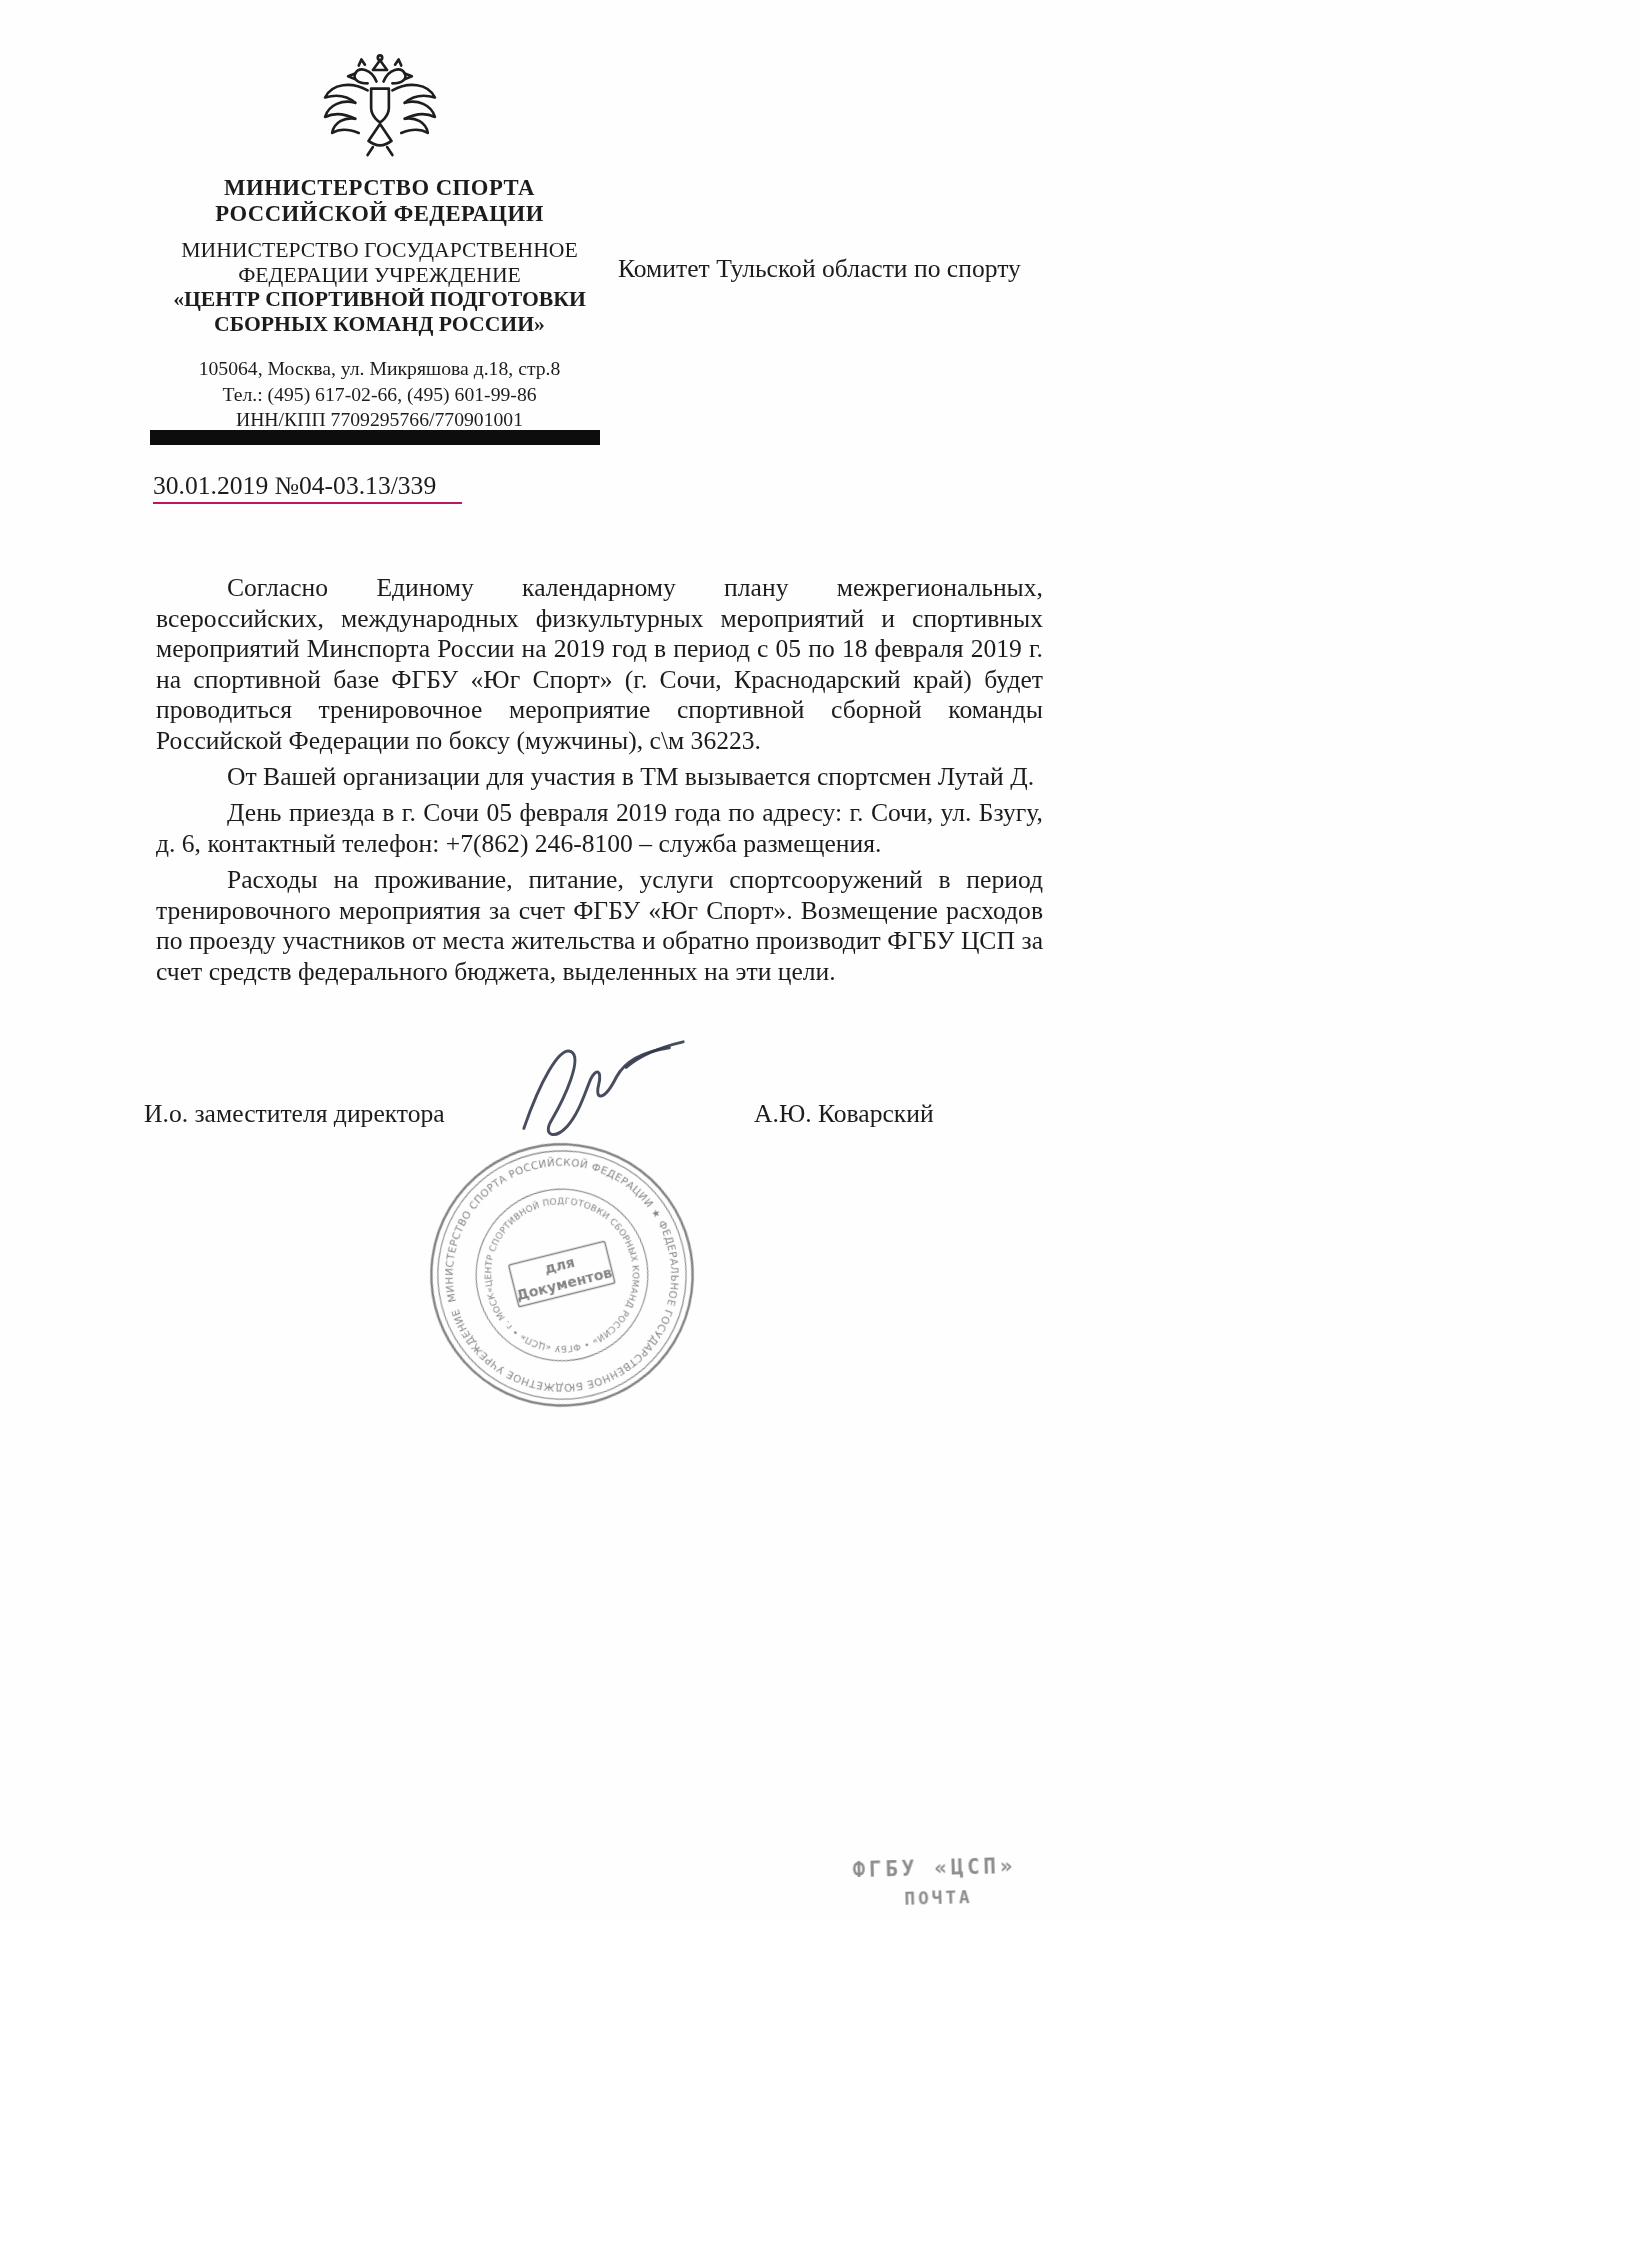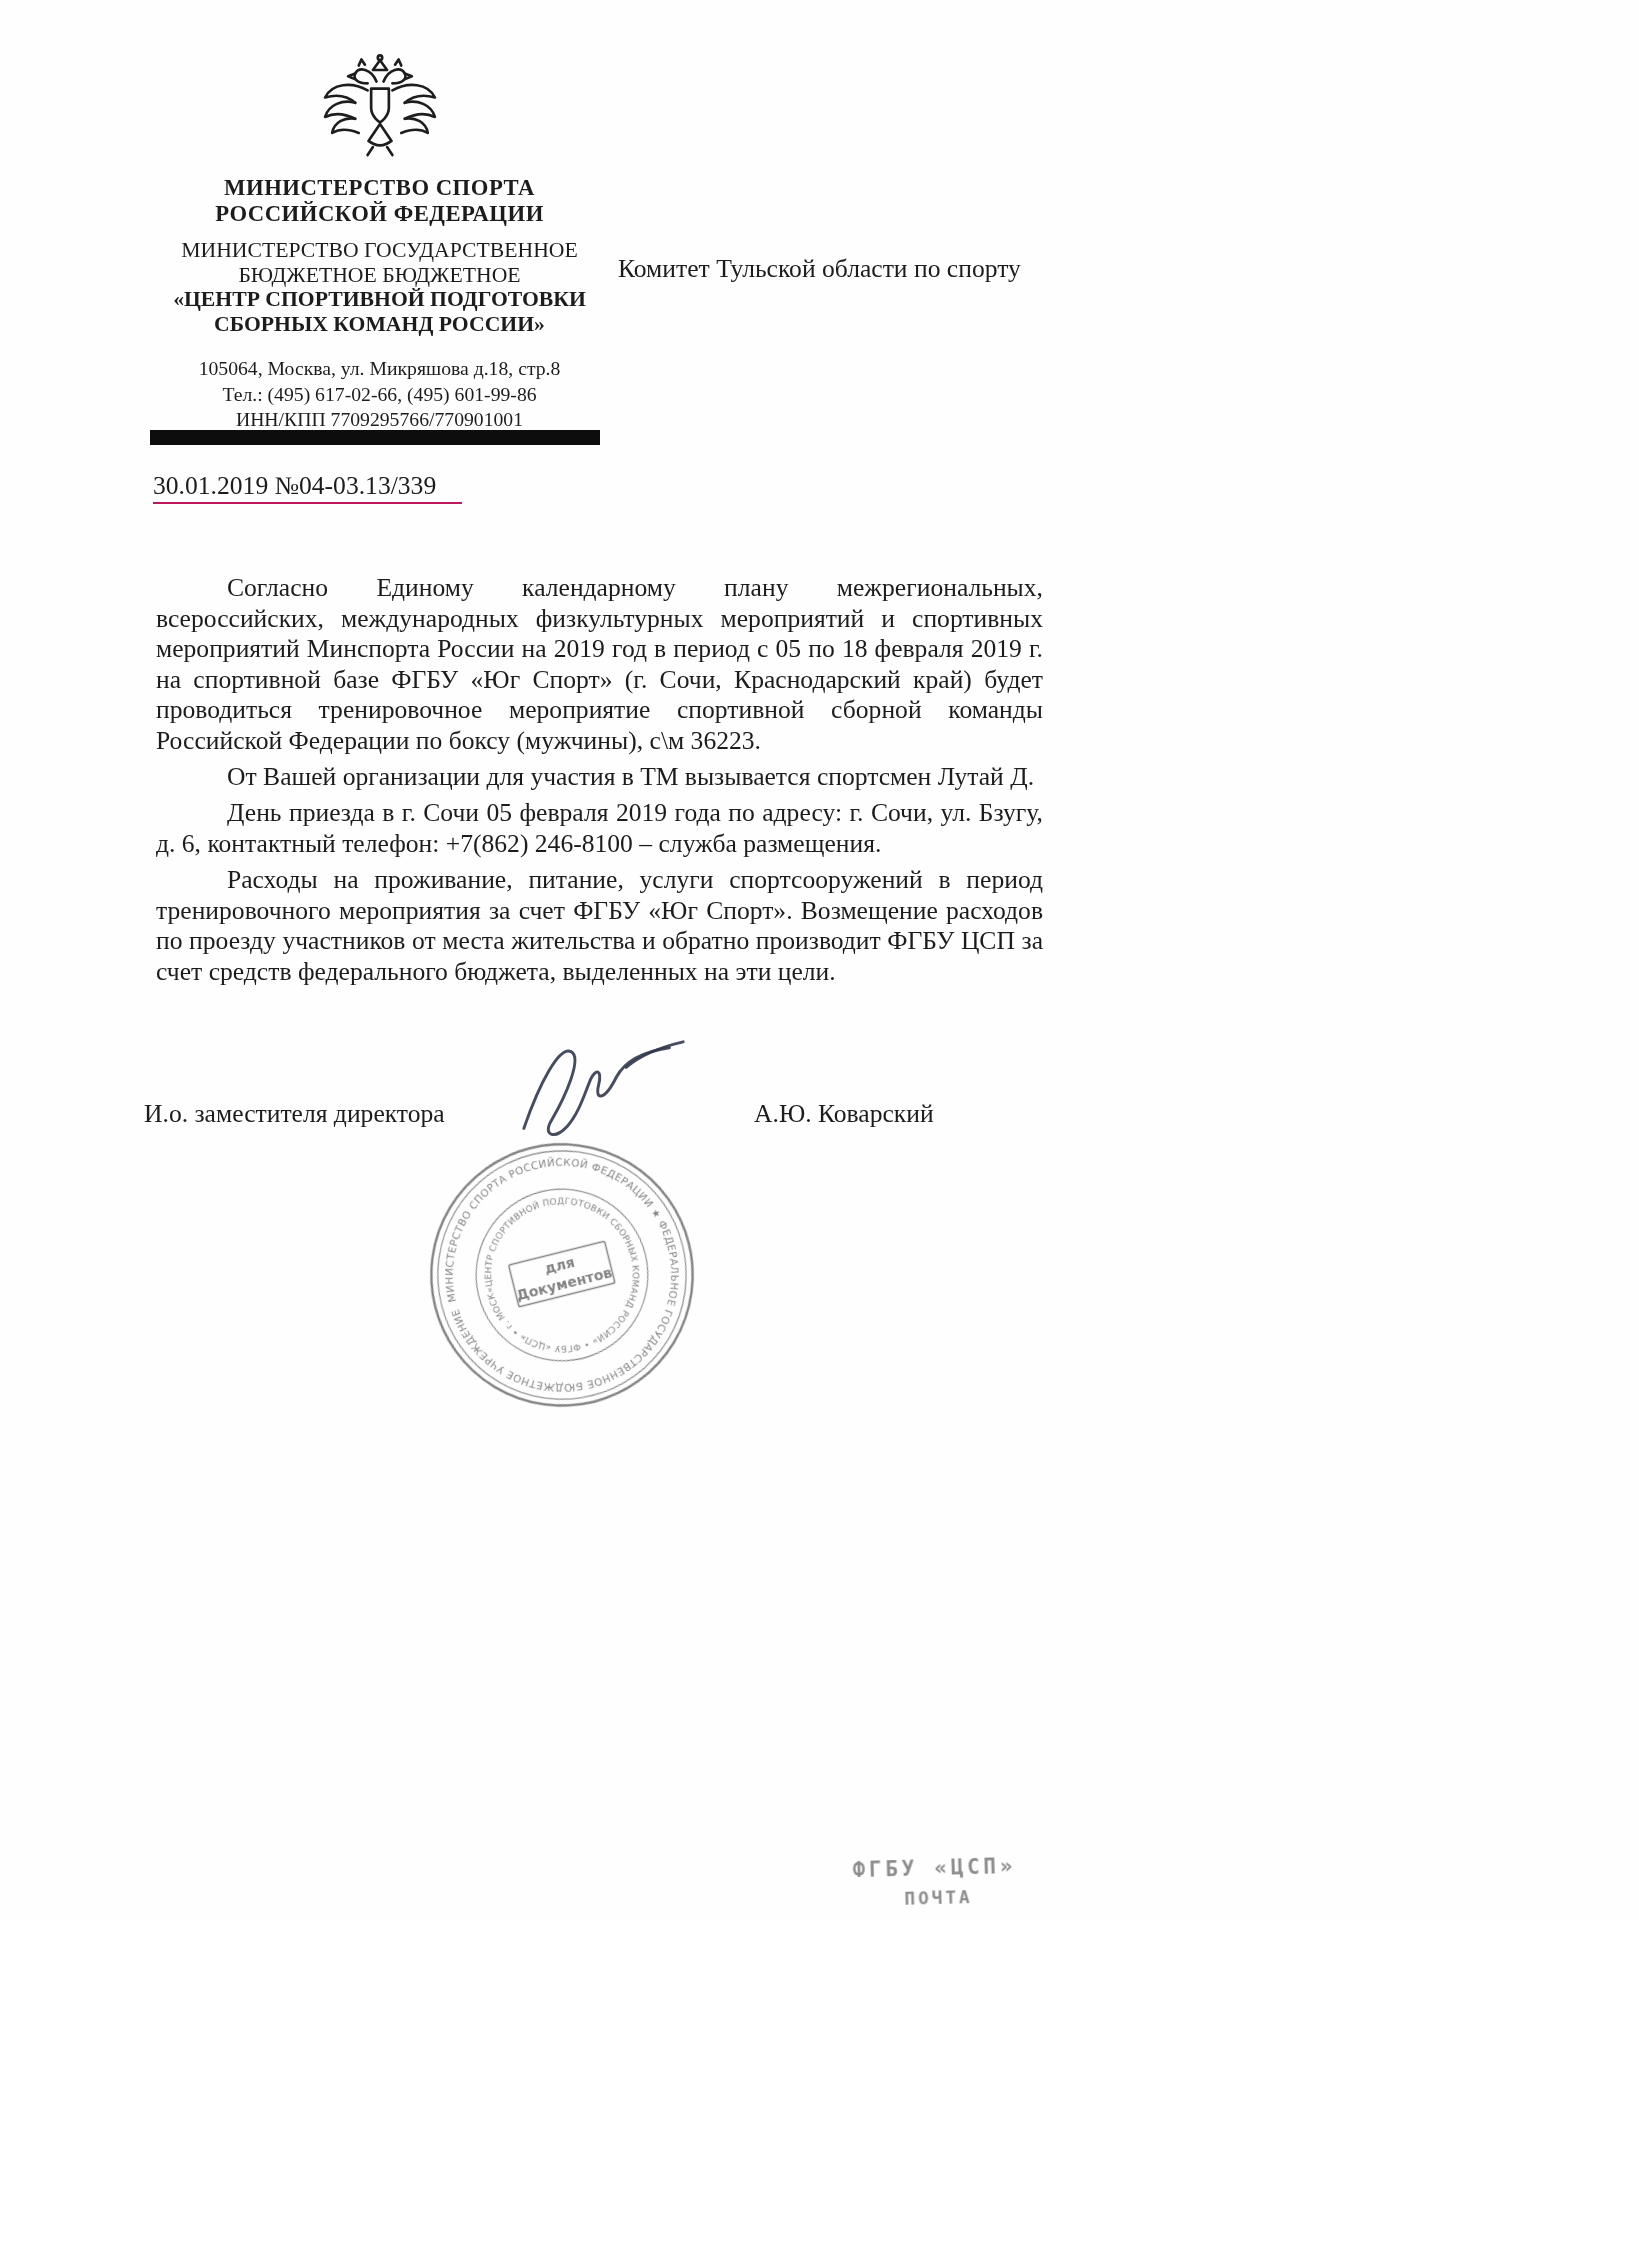--- a/index.html
+++ b/index.html
@@ -140,21 +140,21 @@
 
       <path d="M70 80 l-13 19 c9 7 17 7 26 0 z"></path>
       <path d="M62 106 l-6 9 M78 106 l6 9"></path>
     </svg>
     <div class="ministry">
       <div>МИНИСТЕРСТВО  СПОРТА</div>
       <div>РОССИЙСКОЙ ФЕДЕРАЦИИ</div>
     </div>
     <div class="org">
       <div>МИНИСТЕРСТВО ГОСУДАРСТВЕННОЕ</div>
-      <div>БЮДЖЕТНОЕ БЮДЖЕТНОЕ</div>
+      <div>ФЕДЕРАЦИИ УЧРЕЖДЕНИЕ</div>
       <div class="bold">«ЦЕНТР СПОРТИВНОЙ ПОДГОТОВКИ</div>
       <div class="bold">СБОРНЫХ КОМАНД РОССИИ»</div>
     </div>
     <div class="addr">
       <div>105064, Москва, ул. Микряшова д.18, стр.8</div>
       <div>Тел.: (495) 617-02-66, (495) 601-99-86</div>
       <div>ИНН/КПП 7709295766/770901001</div>
     </div>
   </header>
 

